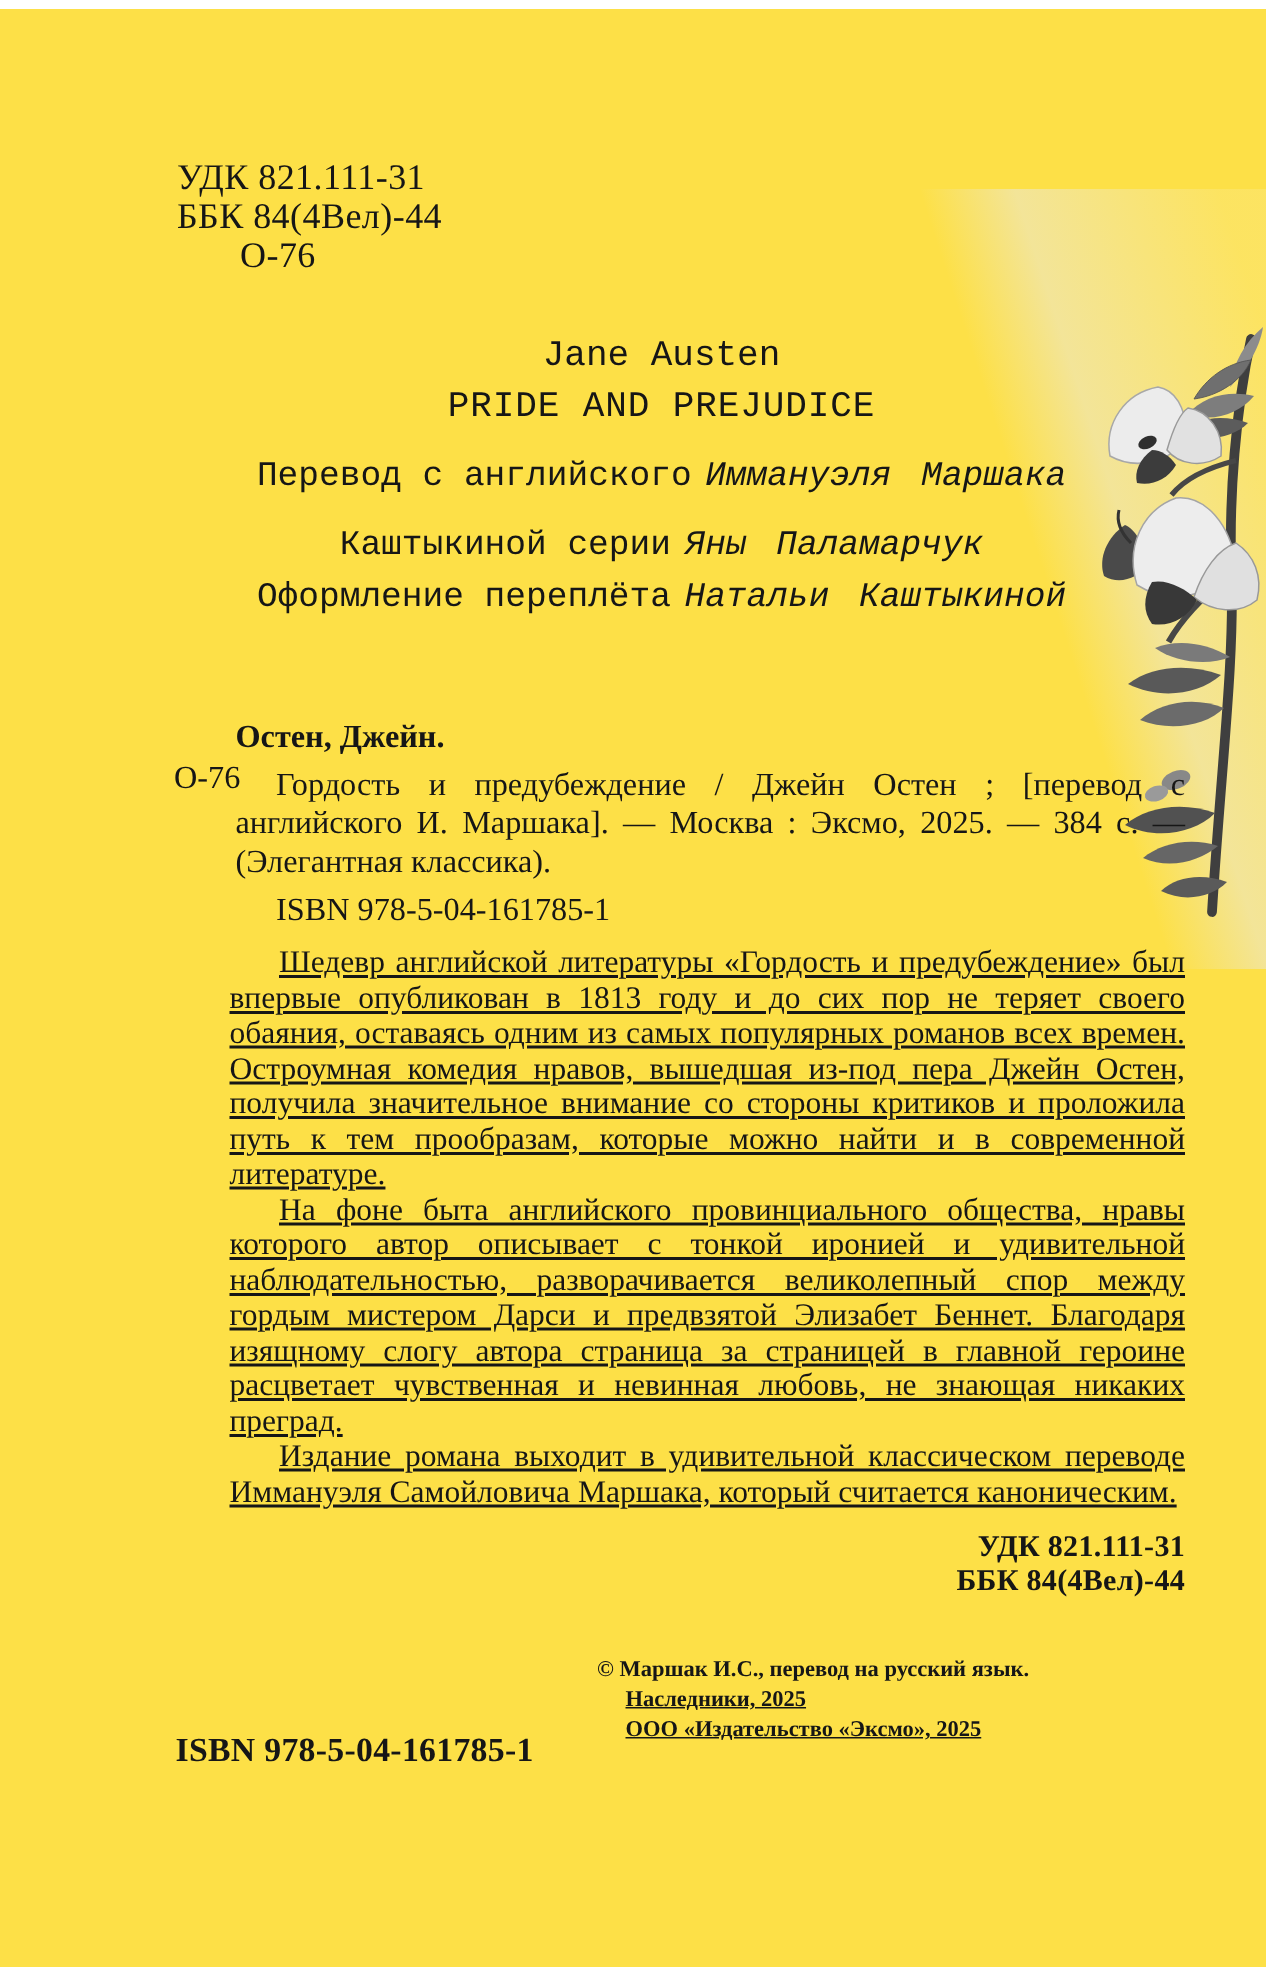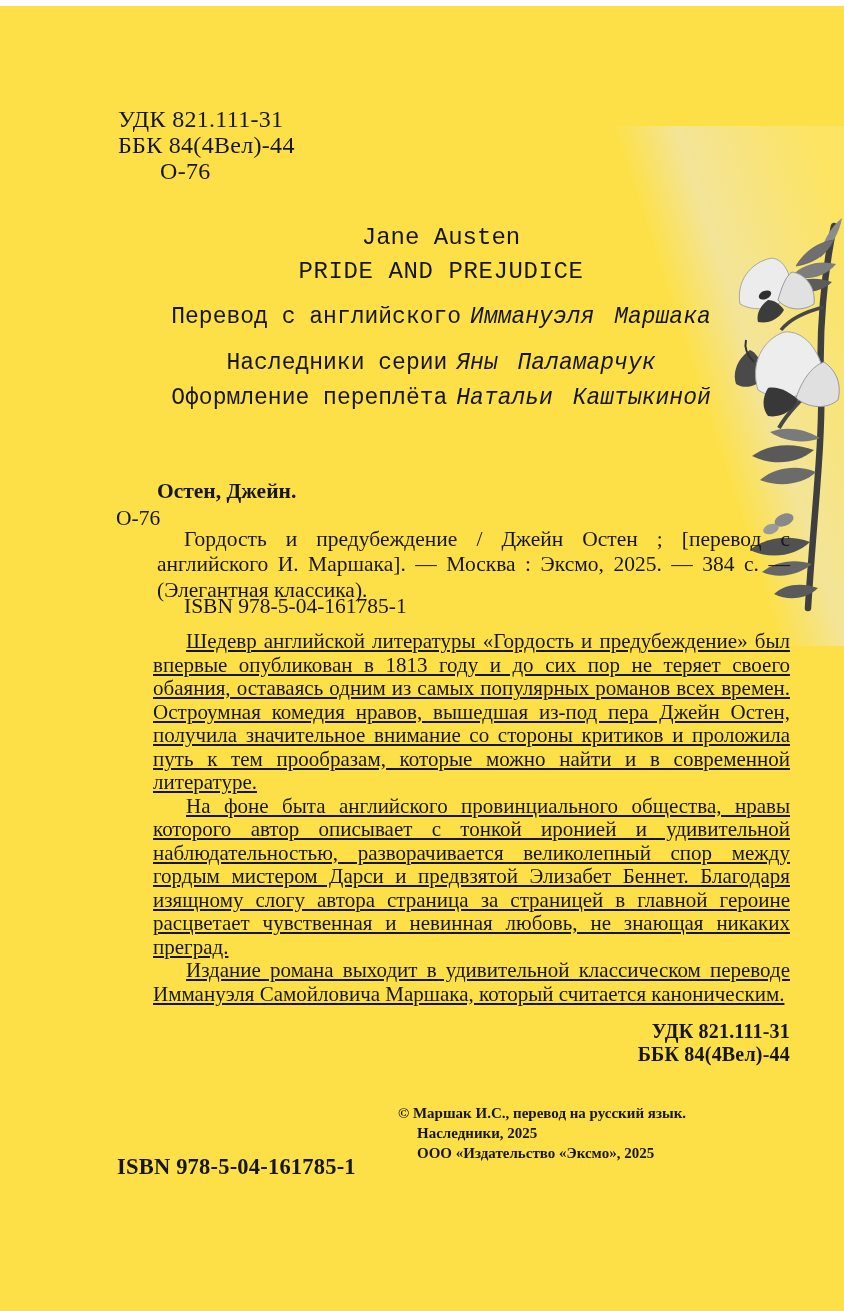--- a/index.html
+++ b/index.html
@@ -24,41 +24,41 @@
   .t-title  { top:252px; font-size:24px; letter-spacing:.6px; }
   .t-trans  { top:298px; font-size:23px; }
   .t-series { top:344px; font-size:23px; }
   .t-cover  { top:379px; font-size:23px; }
   .it { font-style:italic; margin-left:9px; word-spacing:6px; }
 
   
   .cat-author { position:absolute; left:157px; top:473px; font-size:21.5px; font-weight:bold; }
   .cat-code   { position:absolute; left:116px; top:500px; font-size:21.5px; }
   .cat-entry  {
-    position:absolute; left:157px; top:521px; width:633px; margin:0;
+    position:absolute; left:157px; top:505px; width:633px; margin:0;
     font-size:21.5px; line-height:25.4px; text-align:justify; text-indent:27px;
   }
   .cat-isbn   { position:absolute; left:184px; top:588px; font-size:21.5px; }
 
   
   .annotation {
     position:absolute; left:153px; top:624px; width:637px;
     font-size:21px; line-height:23.5px; text-align:justify;text-decoration:underline;
   }
   .annotation p { margin:0; text-indent:33px; }
 
   
   .bottom-codes {
     position:absolute; right:54px; top:1014px; text-align:right;
     font-weight:bold; font-size:20px; line-height:22.5px; letter-spacing:.2px;
   }
 
   
   .copyright { position:absolute; left:398px; top:1097px; font-weight:bold; font-size:15px; line-height:20px; }
-  .copyright .indent { padding-left:19px; }
+  .copyright .indent { padding-left:19px;text-decoration:underline; }
 
   .isbn-bottom { position:absolute; left:117px; top:1148px; font-weight:bold; font-size:22.5px; letter-spacing:.2px; }
 
   
   .flower { position:absolute; right:0; top:206px; width:160px; height:400px; }
 </style>
 </head>
 <body>
 
 <div class="page">
@@ -103,21 +103,21 @@
 
   <div class="top-codes">
     <div>УДК 821.111-31</div>
     <div>ББК 84(4Вел)-44</div>
     <div class="code-indent">О-76</div>
   </div>
 
   <div class="tline t-author">Jane Austen</div>
   <div class="tline t-trans"><span>Перевод с английского</span><span class="it">Иммануэля Маршака</span></div>
   <div class="tline t-title">PRIDE AND PREJUDICE</div>
-  <div class="tline t-series"><span>Наследники серии</span><span class="it">Яны Паламарчук</span></div>
+  <div class="tline t-series"><span>Каштыкиной серии</span><span class="it">Яны Паламарчук</span></div>
   <div class="tline t-cover"><span>Оформление переплёта</span><span class="it">Натальи Каштыкиной</span></div>
 
   <div class="cat-author">Остен, Джейн.</div>
   <div class="cat-code">О-76</div>
   <p class="cat-entry">Гордость и предубеждение / Джейн Остен ; [перевод с английского И. Маршака]. — Москва : Эксмо, 2025. — 384 с. — (Элегантная классика).</p>
   <div class="cat-isbn">ISBN 978-5-04-161785-1</div>
 
   <div class="annotation">
     <p>Шедевр английской литературы «Гордость и предубеждение» был впервые опубликован в 1813 году и до сих пор не теряет своего обаяния, оставаясь одним из самых популярных романов всех времен. Остроумная комедия нравов, вышедшая из-под пера Джейн Остен, получила значительное внимание со стороны критиков и проложила путь к тем прообразам, которые можно найти и в современной литературе.</p>
     <p>На фоне быта английского провинциального общества, нравы которого автор описывает с тонкой иронией и удивительной наблюдательностью, разворачивается великолепный спор между гордым мистером Дарси и предвзятой Элизабет Беннет. Благодаря изящному слогу автора страница за страницей в главной героине расцветает чувственная и невинная любовь, не знающая никаких преград.</p>

